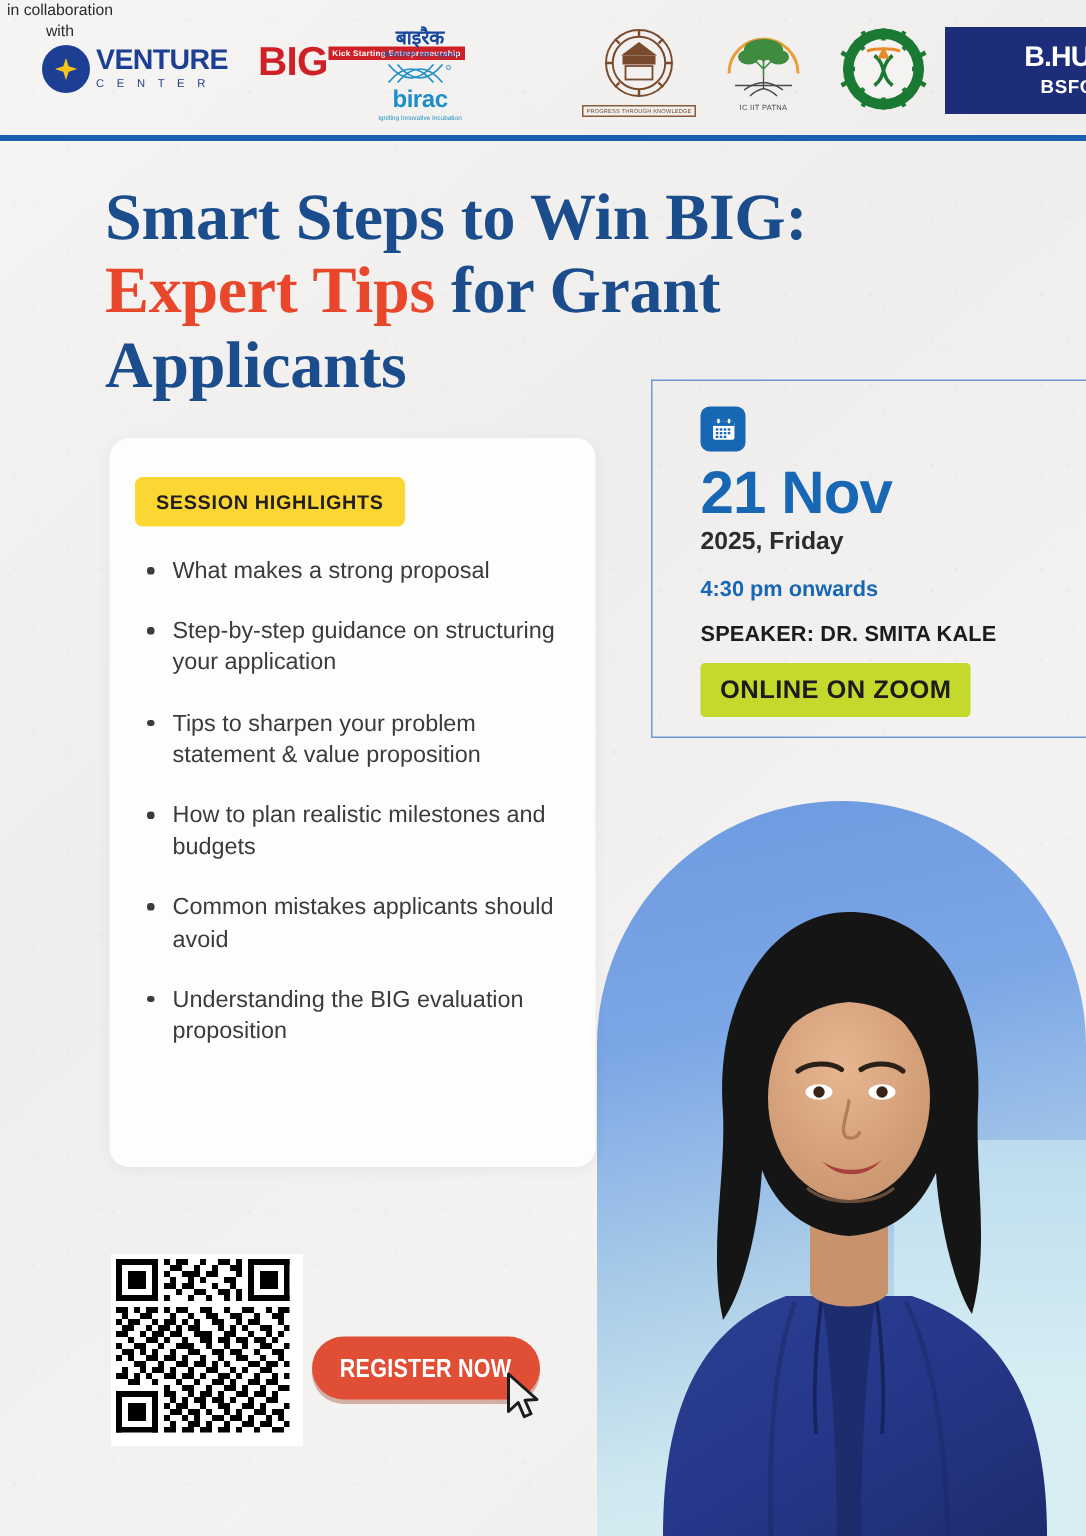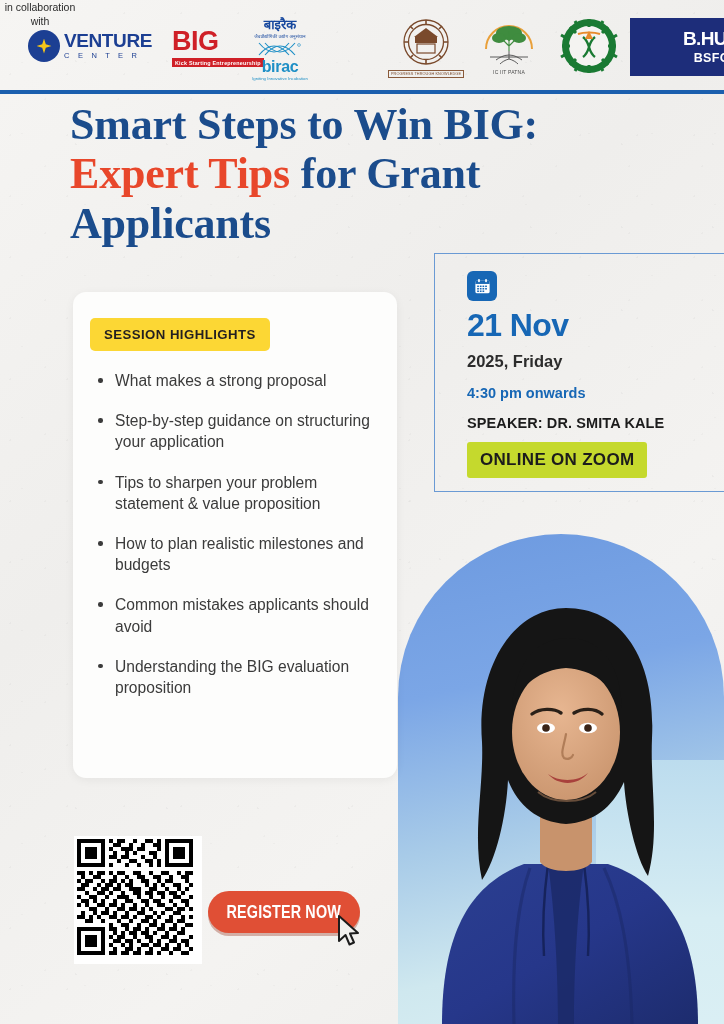--- a/index.html
+++ b/index.html
@@ -37,21 +37,21 @@
 
   .vc{left:28px;top:30px;}
   .vc-mark{width:32px;height:32px;border-radius:50%;background:#1c3f93;
     display:flex;align-items:center;justify-content:center;}
   .vc-mark i{display:block;width:15px;height:15px;background:#f6c518;
     clip-path:polygon(50% 0,62% 38%,100% 50%,62% 62%,50% 100%,38% 62%,0 50%,38% 38%);}
   .vc-txt{margin-left:4px;}
   .vc-txt .t1{font-size:19px;font-weight:bold;color:#1c3f93;letter-spacing:-.4px;line-height:1;}
   .vc-txt .t2{font-size:7.5px;color:#1c3f93;letter-spacing:3.2px;line-height:1.5;}
 
-  .big{left:172px;top:28px;flex-direction:column;align-items:flex-start;}
+  .big{left:172px;top:28px;flex-direction:row;align-items:flex-start;}
   .big .b1{font-size:27px;font-weight:bold;color:#cf2027;letter-spacing:-.5px;line-height:1;
     font-family:"Liberation Sans",sans-serif;}
   .big .b2{margin-top:3px;background:#cf2027;color:#fff;font-size:5.4px;font-weight:bold;
     padding:1.5px 3px;letter-spacing:.2px;white-space:nowrap;}
 
   .birac{left:250px;top:18px;flex-direction:column;align-items:center;width:60px;}
   .birac .d1{font-size:13px;font-weight:bold;color:#17489e;line-height:1.05;}
   .birac .d2{font-size:4.6px;color:#17489e;letter-spacing:.1px;margin-top:1px;}
   .birac .helix{margin:2px 0;width:46px;height:16px;}
   .birac .d3{font-size:16px;font-weight:bold;color:#1e8fc6;line-height:1;letter-spacing:-.3px;}
@@ -69,42 +69,42 @@
   .iitp .tree{width:58px;height:52px;}
   .iitp .cap{font-size:5px;color:#4a4a4a;letter-spacing:.2px;margin-top:-2px;}
 
   .gear{left:557px;top:17px;width:64px;}
   .bhub{left:630px;top:18px;width:103px;height:58px;background:#1d2d7a;
     flex-direction:column;align-items:center;justify-content:center;padding-left:30px;}
   .bhub .h1{color:#fff;font-size:19px;font-weight:bold;letter-spacing:-.6px;line-height:1;}
   .bhub .h2{color:#fff;font-size:12.5px;font-weight:bold;letter-spacing:.4px;margin-top:3px;}
 
   
-  .title{position:absolute;left:70px;top:100px;width:520px;
+  .title{position:absolute;left:70px;top:120px;width:520px;
     font-family:"Liberation Serif",serif;font-weight:bold;font-size:44px;
     line-height:1.12;color:#1b4c8c;letter-spacing:-.2px;}
   .title .hi{color:#e8472b;}
 
   
   .card{position:absolute;left:73px;top:292px;width:324px;height:486px;
     background:#fdfdfc;border-radius:13px;box-shadow:0 2px 10px rgba(0,0,0,.055);}
   .badge{position:absolute;left:17px;top:26px;background:#fcd734;color:#231f20;
     font-size:13.2px;font-weight:bold;letter-spacing:.45px;padding:9px 14px;border-radius:5px;}
   .bullets{position:absolute;left:18px;top:78px;width:292px;list-style:none;margin:0;padding:0;}
   .bullets li{position:relative;padding-left:24px;margin-bottom:19px;
     font-size:15.6px;line-height:1.36;color:#3b3b3b;}
   .bullets li::before{content:"";position:absolute;left:7px;top:8px;width:4.5px;height:4.5px;
     border-radius:50%;background:#3b3b3b;}
 
   
   .panel{position:absolute;left:434px;top:253px;width:306px;height:237px;
     border:1.4px solid #6a9ad4;border-right:none;background:transparent;}
   .cal{position:absolute;left:32px;top:17px;width:30px;height:30px;border-radius:6px;background:#1767b5;
     display:flex;align-items:center;justify-content:center;}
-  .date{position:absolute;left:32px;top:55px;font-size:32px;font-weight:bold;color:#1767b5;
+  .date{position:absolute;left:32px;top:55px;font-size:40px;font-weight:bold;color:#1767b5;
     letter-spacing:-.6px;line-height:1;}
   .dow{position:absolute;left:32px;top:98px;font-size:16.5px;font-weight:bold;color:#2c2c2c;}
   .time{position:absolute;left:32px;top:131px;font-size:14.5px;font-weight:bold;color:#1767b5;}
   .speaker{position:absolute;left:32px;top:161px;font-size:14.5px;font-weight:bold;color:#1c1c1c;
     letter-spacing:.1px;white-space:nowrap;}
   .zoom{position:absolute;left:32px;top:188px;background:#c5d92d;color:#1c1c1c;
     font-size:17px;font-weight:bold;padding:8px 13px;border-radius:3px;letter-spacing:.3px;}
 
   
   .photo{position:absolute;left:398px;top:546px;width:326px;height:478px;}

